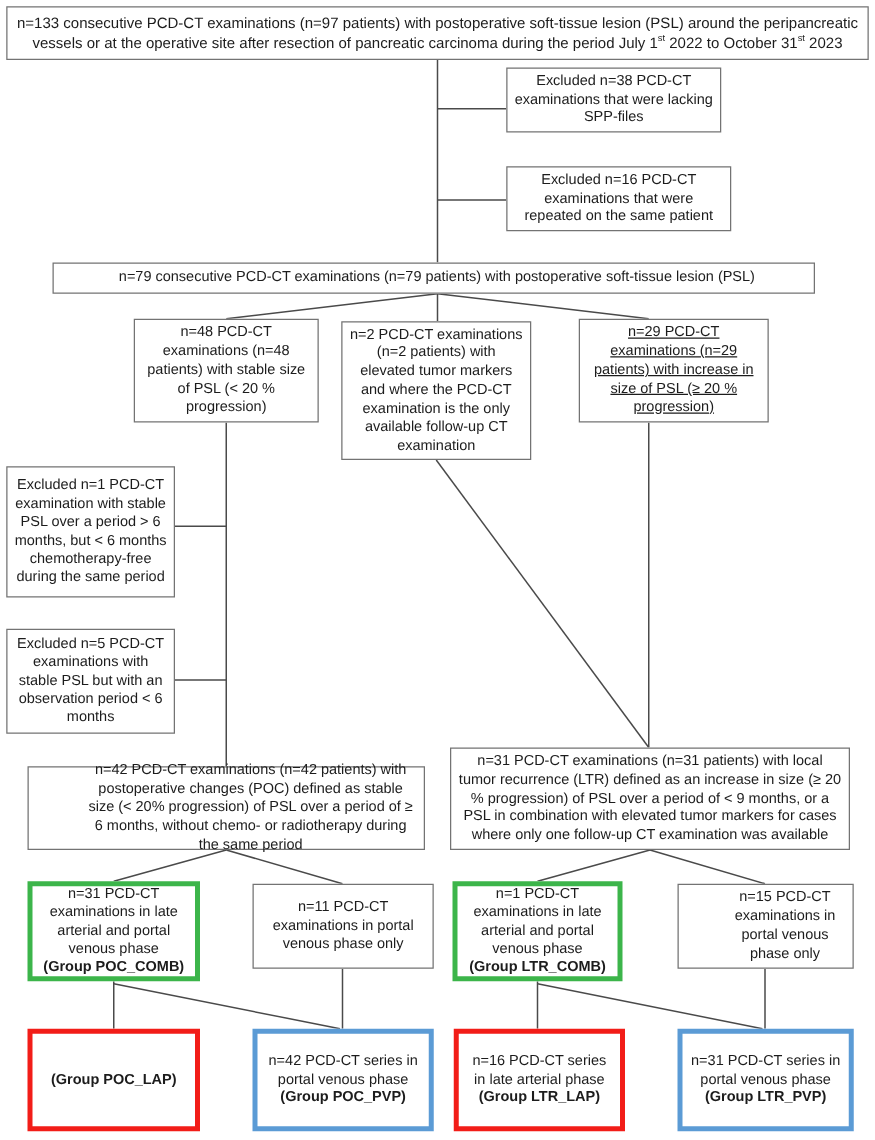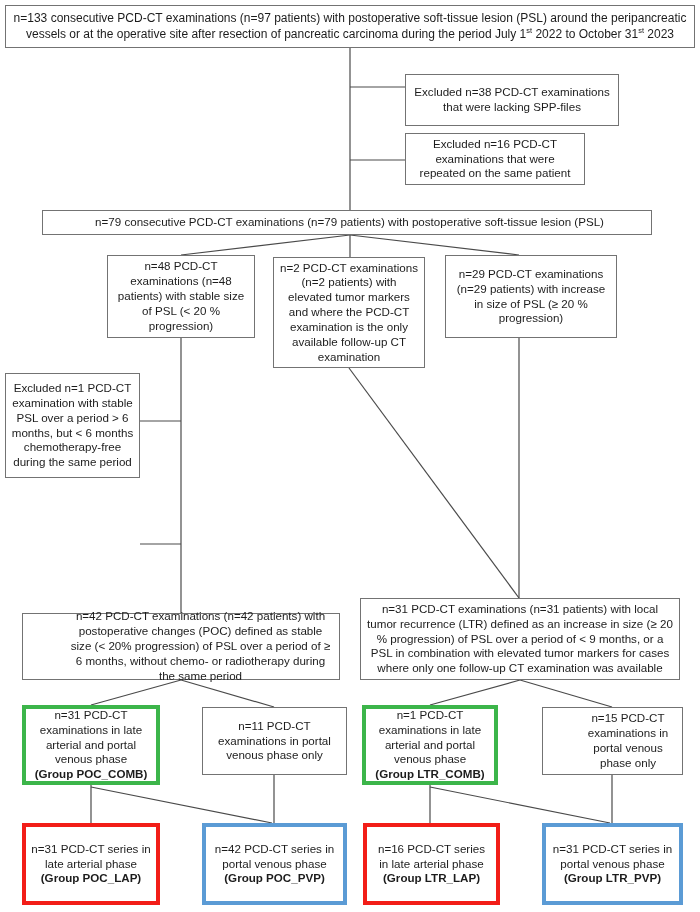--- a/index.html
+++ b/index.html
@@ -27,26 +27,26 @@
     line-height:1.28;
     padding:2px 5px;
   }
   .box.green{border:4px solid var(--green,#3cb54a);}
   .box.red{border:4px solid var(--red,#f21d18);}
   .box.blue{border:4px solid var(--blue,#5b9bd5);}
   .group-label{font-weight:bold;}
   .sup{font-size:0.62em;vertical-align:super;line-height:0;}
   
   #b-top      {left:5px;   top:5px;   width:690px; height:43px; font-size:12px;}
-  #b-excl38   {left:405px; top:74px;  width:214px; height:52px;}
+  #b-excl38   {left:405px; top:54px;  width:172px; height:52px;}
   #b-excl16   {left:405px; top:133px; width:180px; height:52px;text-align:center;}
   #b-wide79   {left:42px;  top:210px; width:610px; height:25px;padding-left:10px;}
   #b-n48      {left:107px; top:255px; width:148px; height:83px;}
   #b-n2       {left:273px; top:257px; width:152px; height:111px;}
-  #b-n29      {left:445px; top:255px; width:172px; height:83px;}
+  #b-n29      {left:463px; top:255px; width:152px; height:83px;text-decoration:underline;}
   #b-excl1    {left:5px;   top:373px; width:135px; height:105px;}
   #b-excl5    {left:5px;   top:503px; width:135px; height:84px;}
   #b-poc42    {left:22px;  top:613px; width:318px; height:67px;padding-left:44px;}
   #b-ltr31    {left:360px; top:598px; width:320px; height:82px;}
   #b-poccomb  {left:22px;  top:705px; width:138px; height:80px;}
   #b-n11      {left:202px; top:707px; width:145px; height:68px;}
   #b-ltrcomb  {left:362px; top:705px; width:136px; height:80px;}
   #b-n15      {left:542px; top:707px; width:141px; height:68px;padding-left:36px;}
   #b-poclap   {left:22px;  top:823px; width:138px; height:82px;}
   #b-pocpvp   {left:202px; top:823px; width:145px; height:82px;}
@@ -107,20 +107,23 @@
   </div>
 
   <div id="b-n29" class="box">
     <div>n=29 PCD-CT examinations (n=29 patients) with increase in size of PSL (≥ 20 % progression)</div>
   </div>
 
   <div id="b-excl1" class="box">
     <div>Excluded n=1 PCD-CT examination with stable PSL over a period &gt; 6 months, but &lt; 6 months chemotherapy-free during the same period</div>
   </div>
 
+  <div id="b-excl5" class="box">
+    <div>Excluded n=5 PCD-CT examinations with stable PSL but with an observation period &lt; 6 months</div>
+  </div>
 
   <div id="b-poc42" class="box">
     <div>n=42 PCD-CT examinations (n=42 patients) with postoperative changes (POC) defined as stable size (&lt; 20% progression) of PSL over a period of ≥ 6 months, without chemo- or radiotherapy during the same period</div>
   </div>
 
   <div id="b-ltr31" class="box">
     <div>n=31 PCD-CT examinations (n=31 patients) with local tumor recurrence (LTR) defined as an increase in size (≥ 20 % progression) of PSL over a period of &lt; 9 months, or a PSL in combination with elevated tumor markers for cases where only one follow-up CT examination was available</div>
   </div>
 
   <div id="b-poccomb" class="box green">
@@ -135,21 +138,20 @@
   <div id="b-ltrcomb" class="box green">
     <div>n=1 PCD-CT examinations in late arterial and portal venous phase</div>
     <div class="group-label">(Group LTR_COMB)</div>
   </div>
 
   <div id="b-n15" class="box">
     <div>n=15 PCD-CT examinations in portal venous phase only</div>
   </div>
 
   <div id="b-poclap" class="box red">
-    <div>n=31 PCD-CT series in late arterial phase</div>
     <div class="group-label">(Group POC_LAP)</div>
   </div>
 
   <div id="b-pocpvp" class="box blue">
     <div>n=42 PCD-CT series in portal venous phase</div>
     <div class="group-label">(Group POC_PVP)</div>
   </div>
 
   <div id="b-ltrlap" class="box red">
     <div>n=16 PCD-CT series in late arterial phase</div>

